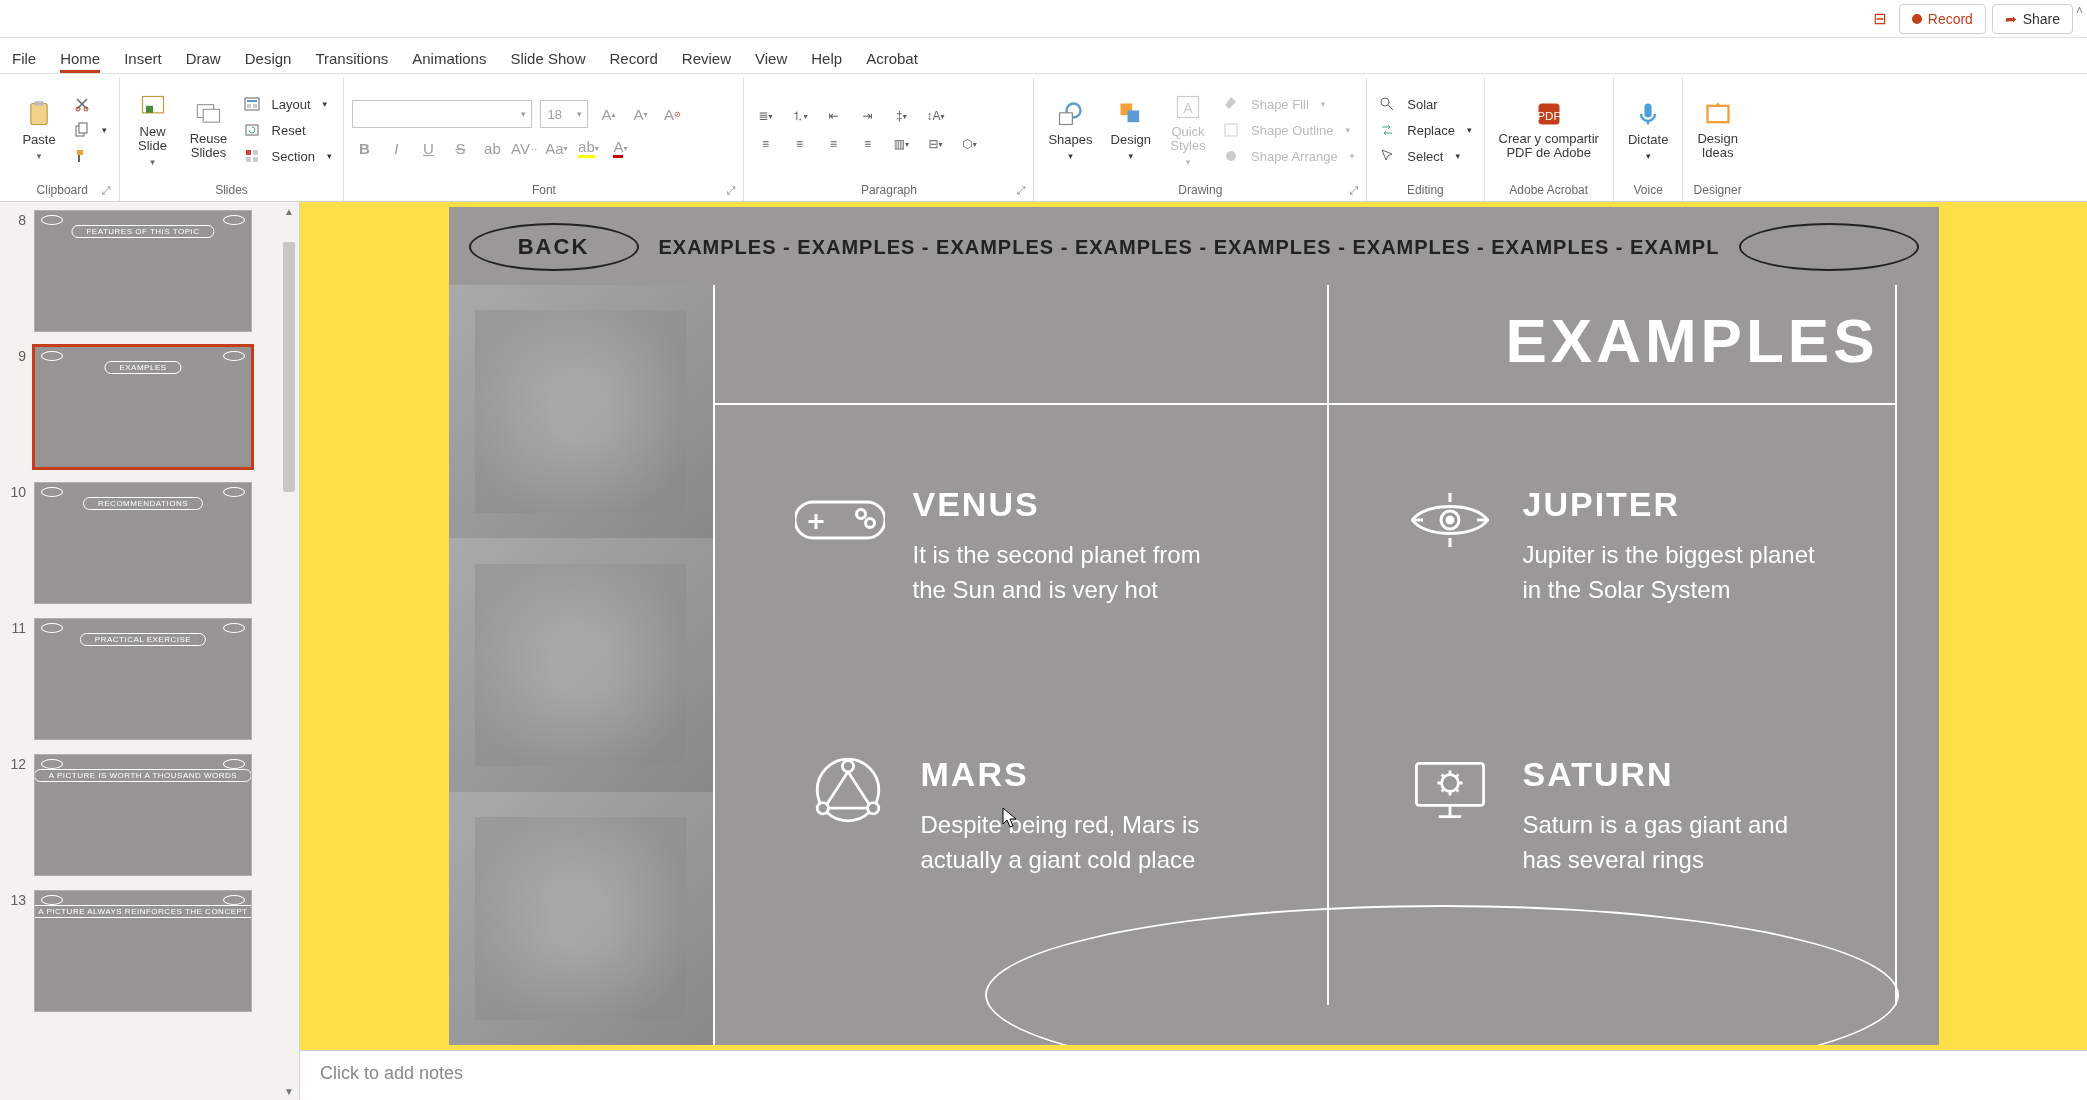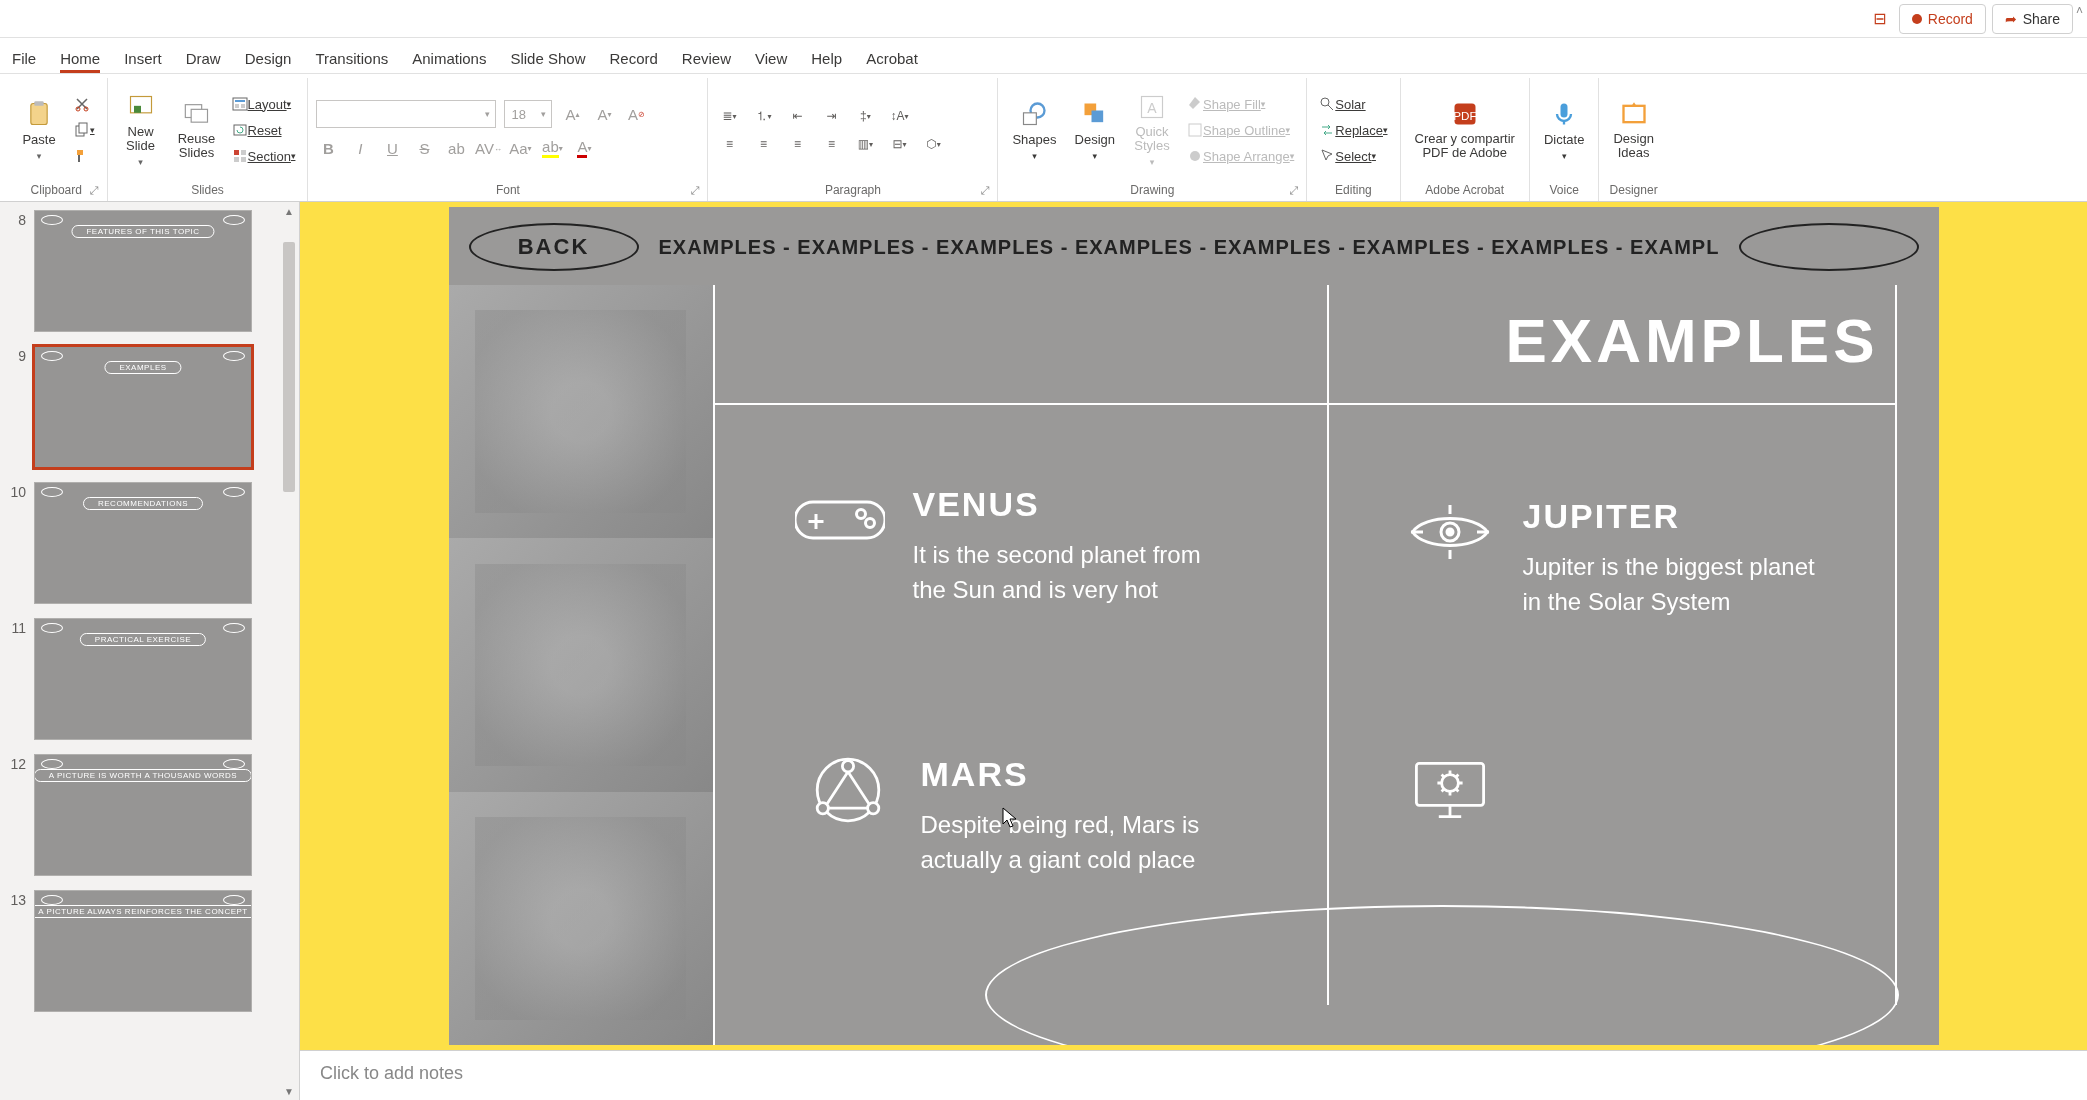--- a/index.html
+++ b/index.html
@@ -18,21 +18,21 @@
 
 
 .ribbon { height: 128px; display: flex; border-bottom: 1px solid #d0d0d0; background: #fff; padding: 4px 6px 0; }
 .group { display: flex; flex-direction: column; border-right: 1px solid #e1e1e1; padding: 2px 8px 0; }
 .group .controls { flex: 1; display: flex; align-items: center; gap: 6px; }
 .group .label { font-size: 12px; color: #6b6a69; text-align: center; padding: 3px 0 4px; position: relative; }
 .group .label .dlg { position: absolute; right: 0; bottom: 4px; font-size: 11px; color: #888; }
 .big-btn { display: flex; flex-direction: column; align-items: center; justify-content: center; min-width: 50px; padding: 4px 6px; gap: 4px; cursor: pointer; font-size: 13px; color: #3b3a39; }
 .big-btn .ico { width: 28px; height: 28px; }
 .small-col { display: flex; flex-direction: column; gap: 6px; }
-.small-btn { display: flex; align-items: center; gap: 0; font-size: 13px; color: #3b3a39; cursor: pointer; padding: 2px 4px; white-space: nowrap; text-decoration: underline; }
+.small-btn { display: flex; align-items: center; gap: 12px; font-size: 13px; color: #3b3a39; cursor: pointer; padding: 2px 4px; white-space: nowrap; }
 .small-btn .ico { width: 16px; height: 16px; }
 .font-box { height: 28px; border: 1px solid #c8c6c4; display: flex; align-items: center; padding: 0 6px; color: #a19f9d; background: #fff; }
 .font-name { width: 180px; font-size: 13px; }
 .font-size { width: 48px; font-size: 13px; }
 .btn-row { display: flex; gap: 8px; align-items: center; }
 .fmt-btn { width: 24px; height: 24px; display: flex; align-items: center; justify-content: center; color: #a19f9d; font-size: 15px; cursor: pointer; }
 .para-btn { width: 26px; height: 22px; display: flex; align-items: center; justify-content: center; color: #605e5c; cursor: pointer; }
 
 
 .workspace { display: flex; height: calc(1100px - 38px - 36px - 128px); }
@@ -73,21 +73,21 @@
 .slide .big-title { position: absolute; top: 20px; right: 60px; font-size: 62px; font-weight: 800; letter-spacing: 4px; color: #fff; }
 .slide .vline { position: absolute; top: 0; bottom: 40px; left: 50%; width: 2px; background: #fff; }
 .slide .vline-right { position: absolute; top: 0; bottom: 40px; right: 42px; width: 2px; background: #fff; }
 .slide .hline { position: absolute; top: 118px; left: 0; right: 42px; height: 2px; background: #fff; }
 
 .slide .cell { position: absolute; display: flex; gap: 28px; align-items: flex-start; color: #fff; }
 .slide .cell .icon { width: 90px; height: 70px; flex-shrink: 0; }
 .slide .cell .txt h3 { font-size: 34px; font-weight: 800; letter-spacing: 2px; margin-bottom: 14px; }
 .slide .cell .txt p { font-size: 24px; line-height: 1.45; font-weight: 300; max-width: 300px; }
 .cell.c1 { top: 200px; left: 80px; }
-.cell.c2 { top: 212px; left: 690px; }
+.cell.c2 { top: 200px; left: 690px; }
 .cell.c3 { top: 470px; left: 88px; }
 .cell.c4 { top: 470px; left: 690px; }
 
 .slide .big-oval { position: absolute; bottom: -40px; left: 270px; right: 40px; height: 180px; border: 2px solid #fff; border-radius: 50%; }
 
 .cursor { position: absolute; width: 16px; height: 22px; z-index: 99; }
 .cursor svg { width: 100%; height: 100%; }
 
 .notes { height: 50px; background: #fff; border-top: 1px solid #d0d0d0; padding: 12px 20px; color: #888; font-size: 18px; }
 
@@ -527,20 +527,24 @@
                   <p>Despite being red, Mars is actually a giant cold place</p>
                 </div>
             </div>
             <div class="cell c4">
               <svg class="icon" viewBox="0 0 60 50" fill="none" stroke="#fff" stroke-width="2">
                   <rect x="6" y="6" width="48" height="30" rx="2"></rect>
                   <path d="M22 44h16M30 36v8"></path>
                   <circle cx="30" cy="20" r="6"></circle>
                   <path d="M30 11v3M30 26v3M21 20h3M36 20h3M24 14l2 2M34 24l2 2M36 14l-2 2M26 24l-2 2"></path>
                 </svg>
+              <div class="txt">
+                  <h3>SATURN</h3>
+                  <p>Saturn is a gas giant and has several rings</p>
+                </div>
             </div>
 
             <div class="big-oval"></div>
           </div>
         </div>
         <div class="cursor" style="left:553px;top:600px">
           <svg viewBox="0 0 16 22">
               <path d="M1 1l0 16 4-4 3 7 3-1-3-7 6 0z" fill="#fff" stroke="#000"></path>
             </svg>
         </div>

